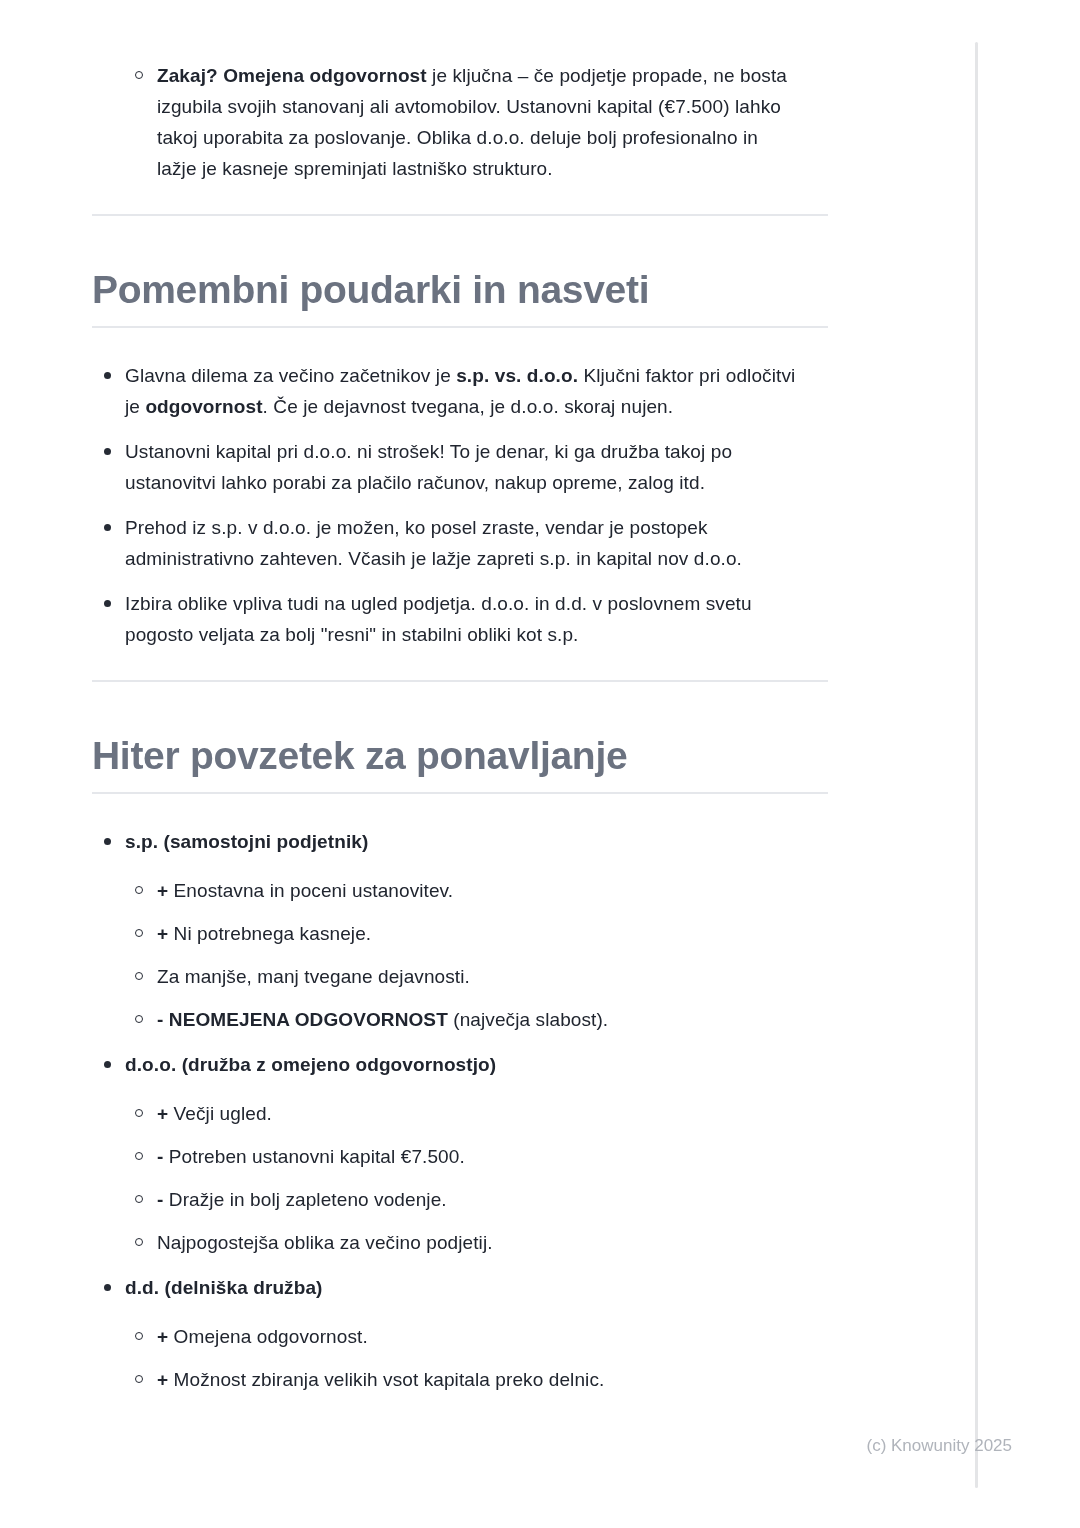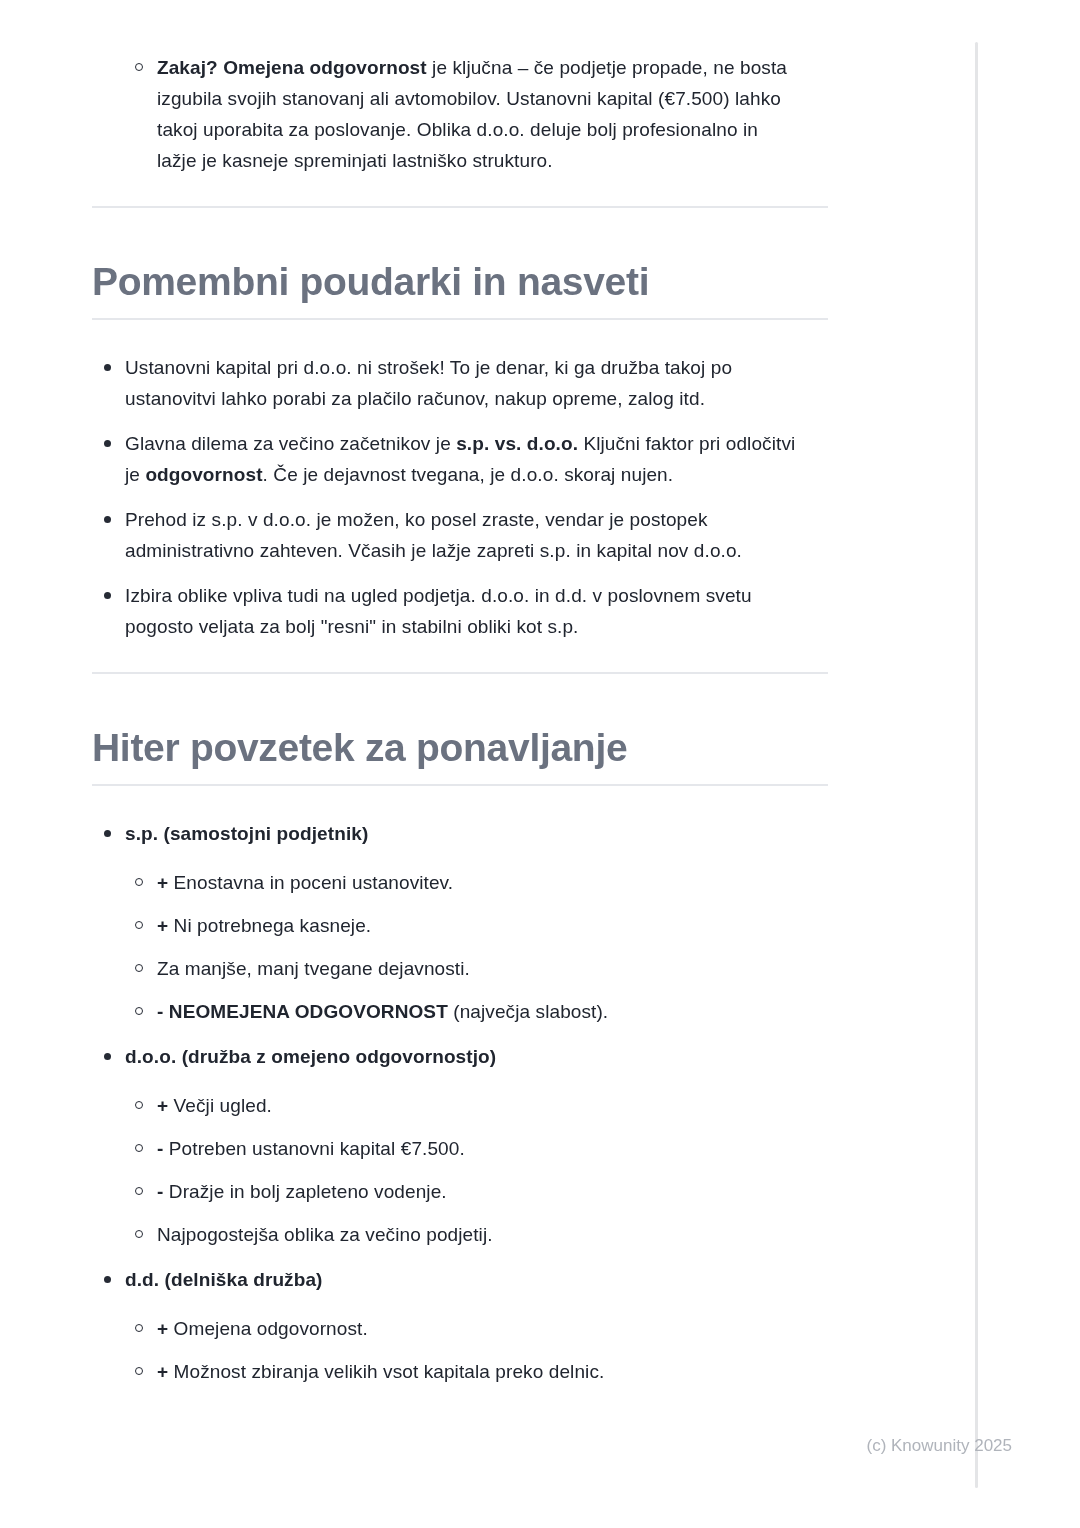--- a/index.html
+++ b/index.html
@@ -24,21 +24,21 @@
     top: 52px;
     width: 736px;
   }
   .b { font-weight: 700; }
   .txt {
     font-size: 19px;
     line-height: 31px;
     letter-spacing: 0.1px;
     color: var(--body, #20252f);
   }
-  ul.list { list-style: none; }
+  ul.list { list-style: none; margin-top: 8px; }
   .li { position: relative; margin-bottom: 14px; }
   .marker { position: absolute; display: block; }
   .marker.disc {
     width: 7px; height: 7px;
     background: var(--bullet, #262b35);
     border-radius: 50%;
     top: 12px;
   }
   .marker.ring {
     width: 8px; height: 8px;
@@ -103,25 +103,25 @@
       </li>
     </ul>
 
     <hr class="rule">
 
     <h2 class="sec">Pomembni poudarki in nasveti</h2>
 
     <ul class="list lvl1">
       <li class="li">
         <span class="marker disc"></span>
+        <div class="txt"><span>Glavna dilema za večino začetnikov je </span><span class="b">s.p. vs. d.o.o.</span><span> Ključni faktor pri odločitvi je </span><span class="b">odgovornost</span><span>. Če je dejavnost tvegana, je d.o.o. skoraj nujen.</span></div>
+      </li>
+      <li class="li">
+        <span class="marker disc"></span>
         <div class="txt"><span>Ustanovni kapital pri d.o.o. ni strošek! To je denar, ki ga družba takoj po ustanovitvi lahko porabi za plačilo računov, nakup opreme, zalog itd.</span></div>
-      </li>
-      <li class="li">
-        <span class="marker disc"></span>
-        <div class="txt"><span>Glavna dilema za večino začetnikov je </span><span class="b">s.p. vs. d.o.o.</span><span> Ključni faktor pri odločitvi je </span><span class="b">odgovornost</span><span>. Če je dejavnost tvegana, je d.o.o. skoraj nujen.</span></div>
       </li>
       <li class="li">
         <span class="marker disc"></span>
         <div class="txt"><span>Prehod iz s.p. v d.o.o. je možen, ko posel zraste, vendar je postopek administrativno zahteven. Včasih je lažje zapreti s.p. in kapital nov d.o.o.</span></div>
       </li>
       <li class="li">
         <span class="marker disc"></span>
         <div class="txt"><span>Izbira oblike vpliva tudi na ugled podjetja. d.o.o. in d.d. v poslovnem svetu pogosto veljata za bolj "resni" in stabilni obliki kot s.p.</span></div>
       </li>
     </ul>

